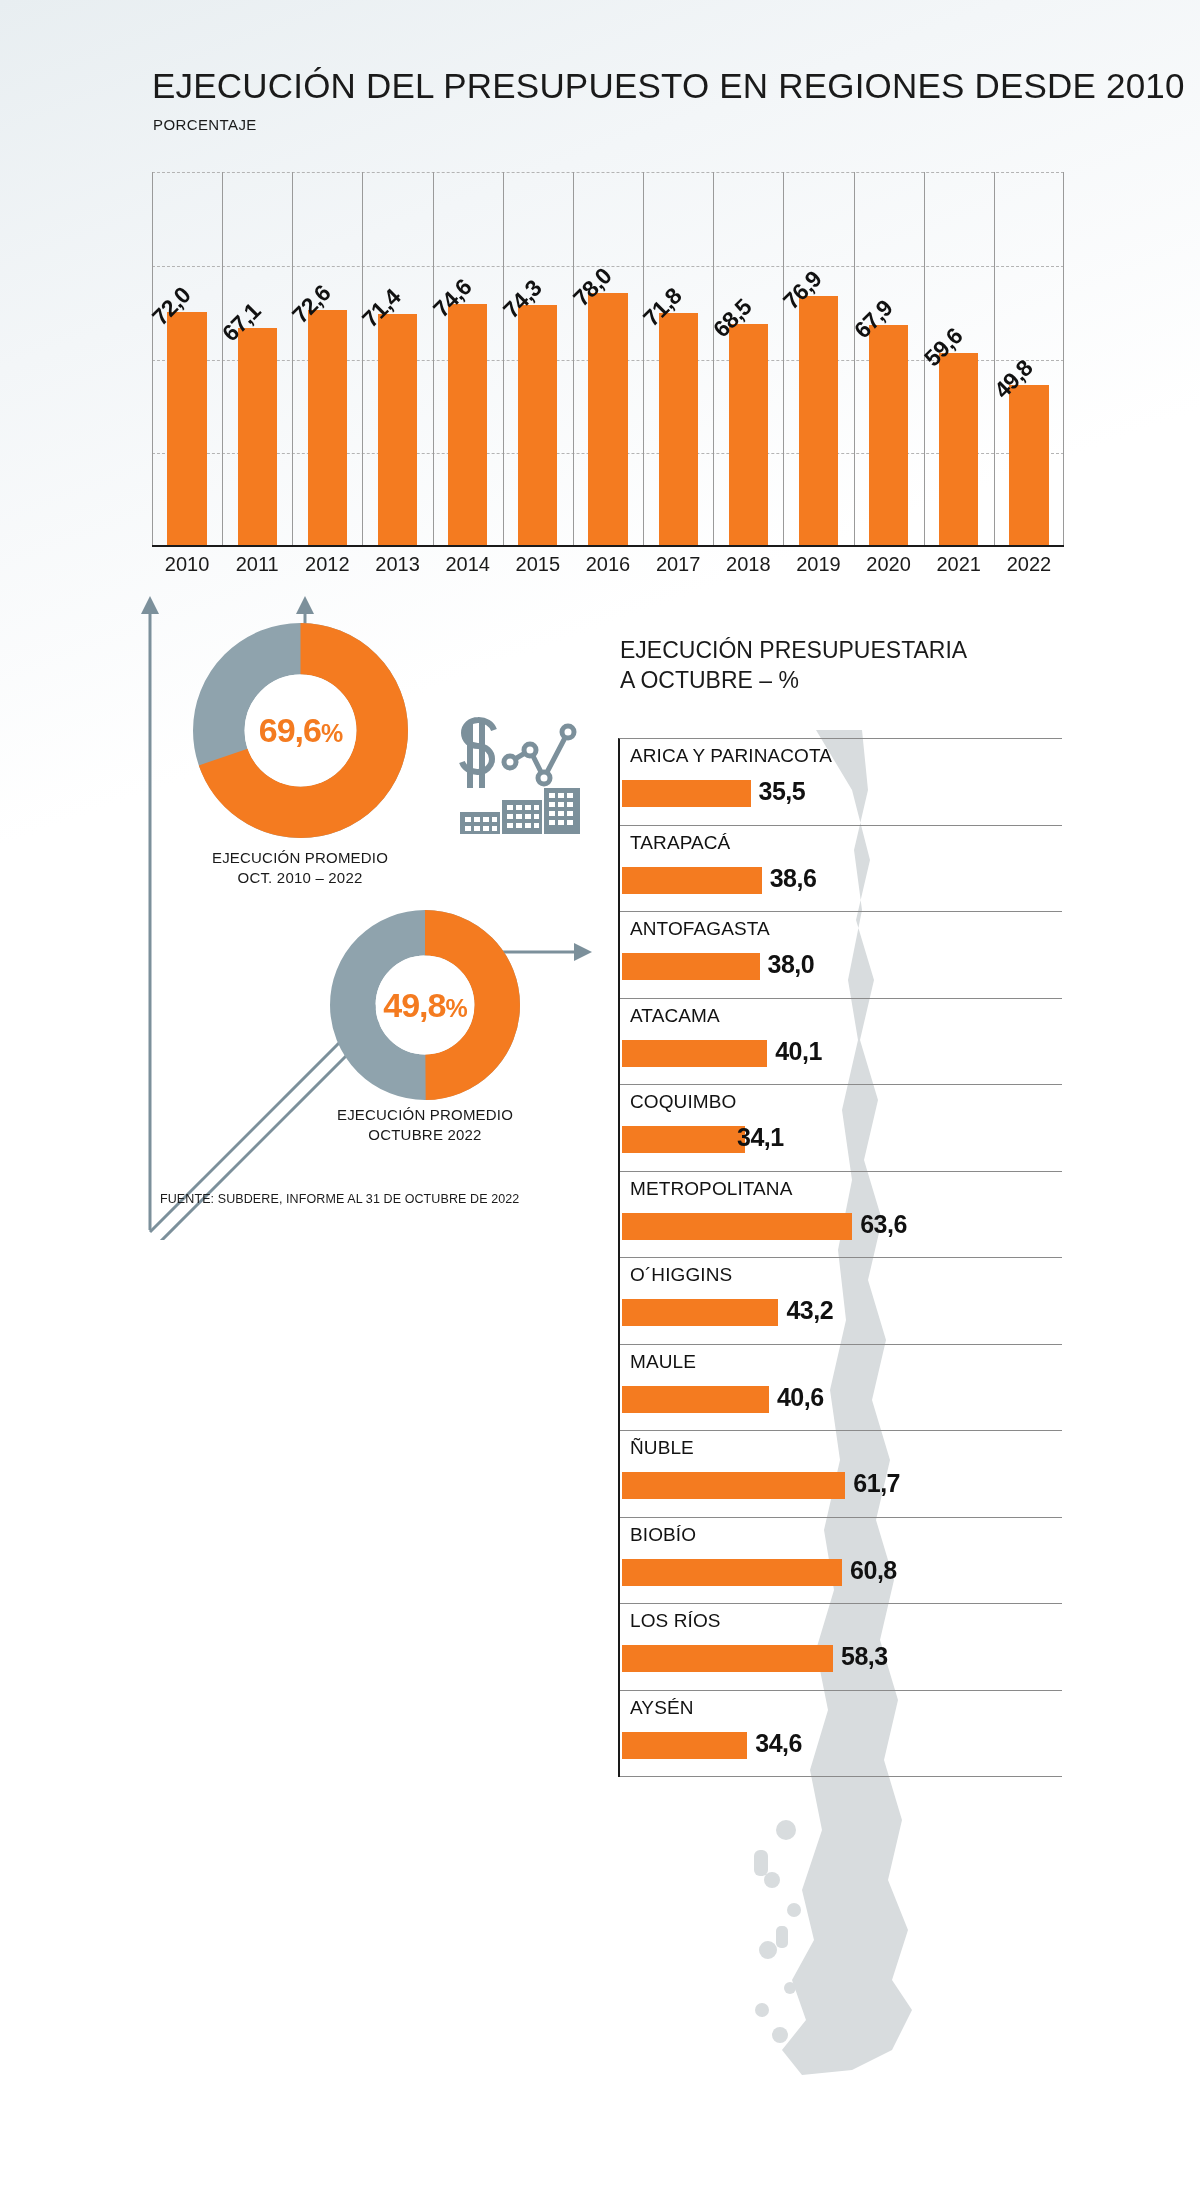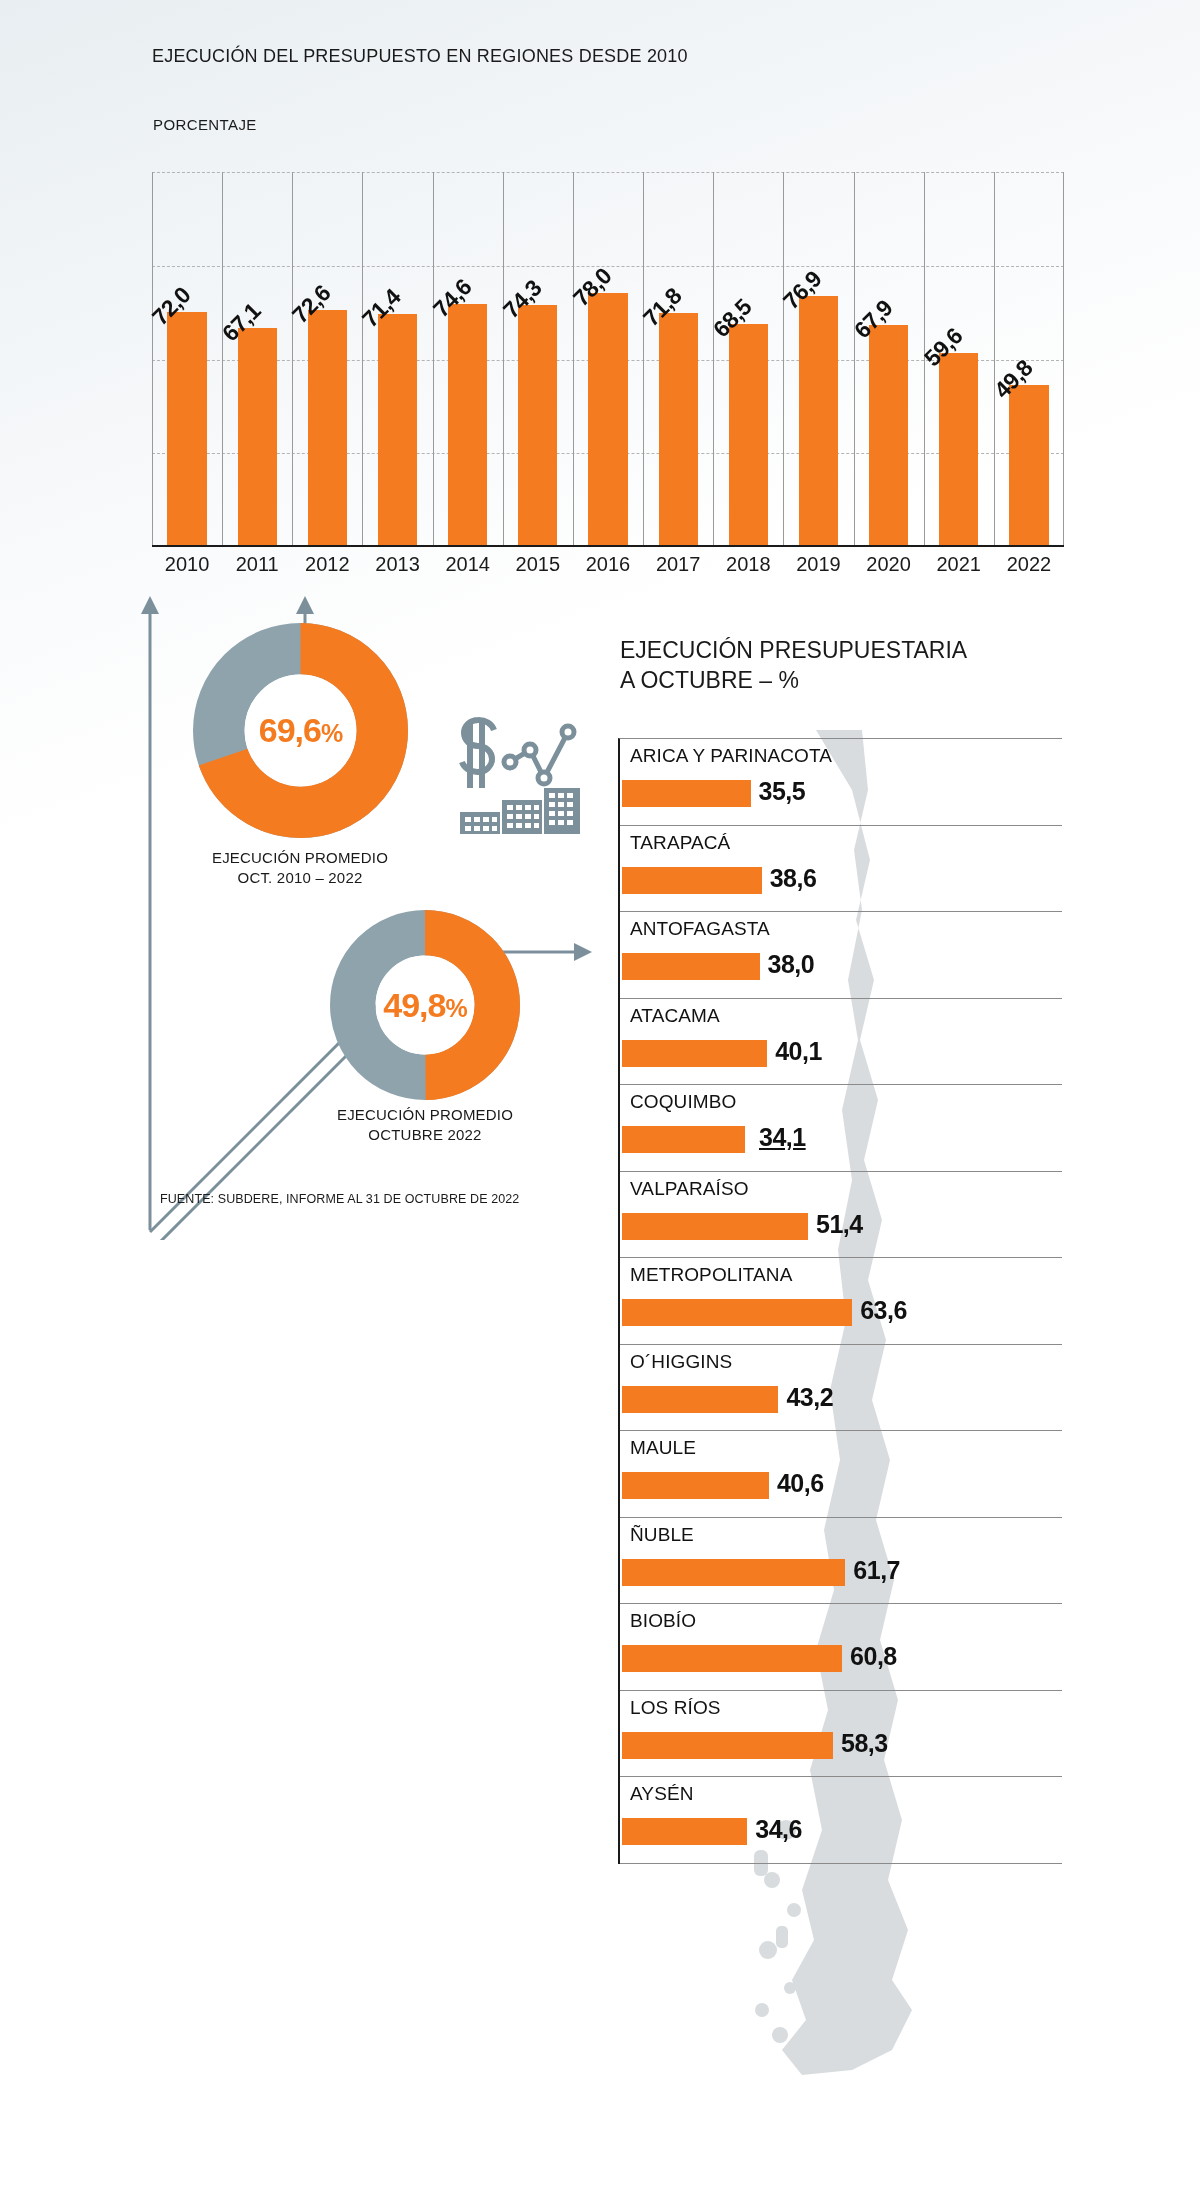--- a/index.html
+++ b/index.html
@@ -13,22 +13,22 @@
   #page {
     position: relative;
     width: 1200px;
     height: 2210px;
     background: linear-gradient(160deg, #e8eef1 0%, #f3f6f8 14%, #ffffff 32%, #ffffff 100%);
   }
 
   
   .hdr-title {
     position: absolute;
-    left: 152px; top: 46px;
-    font-size: 18px;
+    left: 152px; top: 66px;
+    font-size: 35px;
     letter-spacing: 0.2px;
     color: #1a1a1a;
     white-space: nowrap;
   }
   .hdr-sub {
     position: absolute;
     left: 153px; top: 116px;
     font-size: 15px;
     letter-spacing: 0.4px;
     color: #1a1a1a;
@@ -397,26 +397,21 @@
         <div class="reg-val" style="left: 147.56px;">38,0</div>
       </div>
       <div class="reg-row">
         <div class="reg-name">ATACAMA</div>
         <div class="reg-bar" style="width: 145.162px;"></div>
         <div class="reg-val" style="left: 155.162px;">40,1</div>
       </div>
       <div class="reg-row">
         <div class="reg-name">COQUIMBO</div>
         <div class="reg-bar" style="width: 123.442px;"></div>
-        <div class="reg-val" style="left: 139px; text-decoration: underline;">34,1</div>
-      </div>
-      <div class="reg-row">
-        <div class="reg-name">VALPARAÍSO</div>
-        <div class="reg-bar" style="width: 186.068px;"></div>
-        <div class="reg-val" style="left: 196.068px;">51,4</div>
+        <div class="reg-val" style="left: 117px;">34,1</div>
       </div>
       <div class="reg-row">
         <div class="reg-name">METROPOLITANA</div>
         <div class="reg-bar" style="width: 230.232px;"></div>
         <div class="reg-val" style="left: 240.232px;">63,6</div>
       </div>
       <div class="reg-row">
         <div class="reg-name">O´HIGGINS</div>
         <div class="reg-bar" style="width: 156.384px;"></div>
         <div class="reg-val" style="left: 166.384px;">43,2</div>

